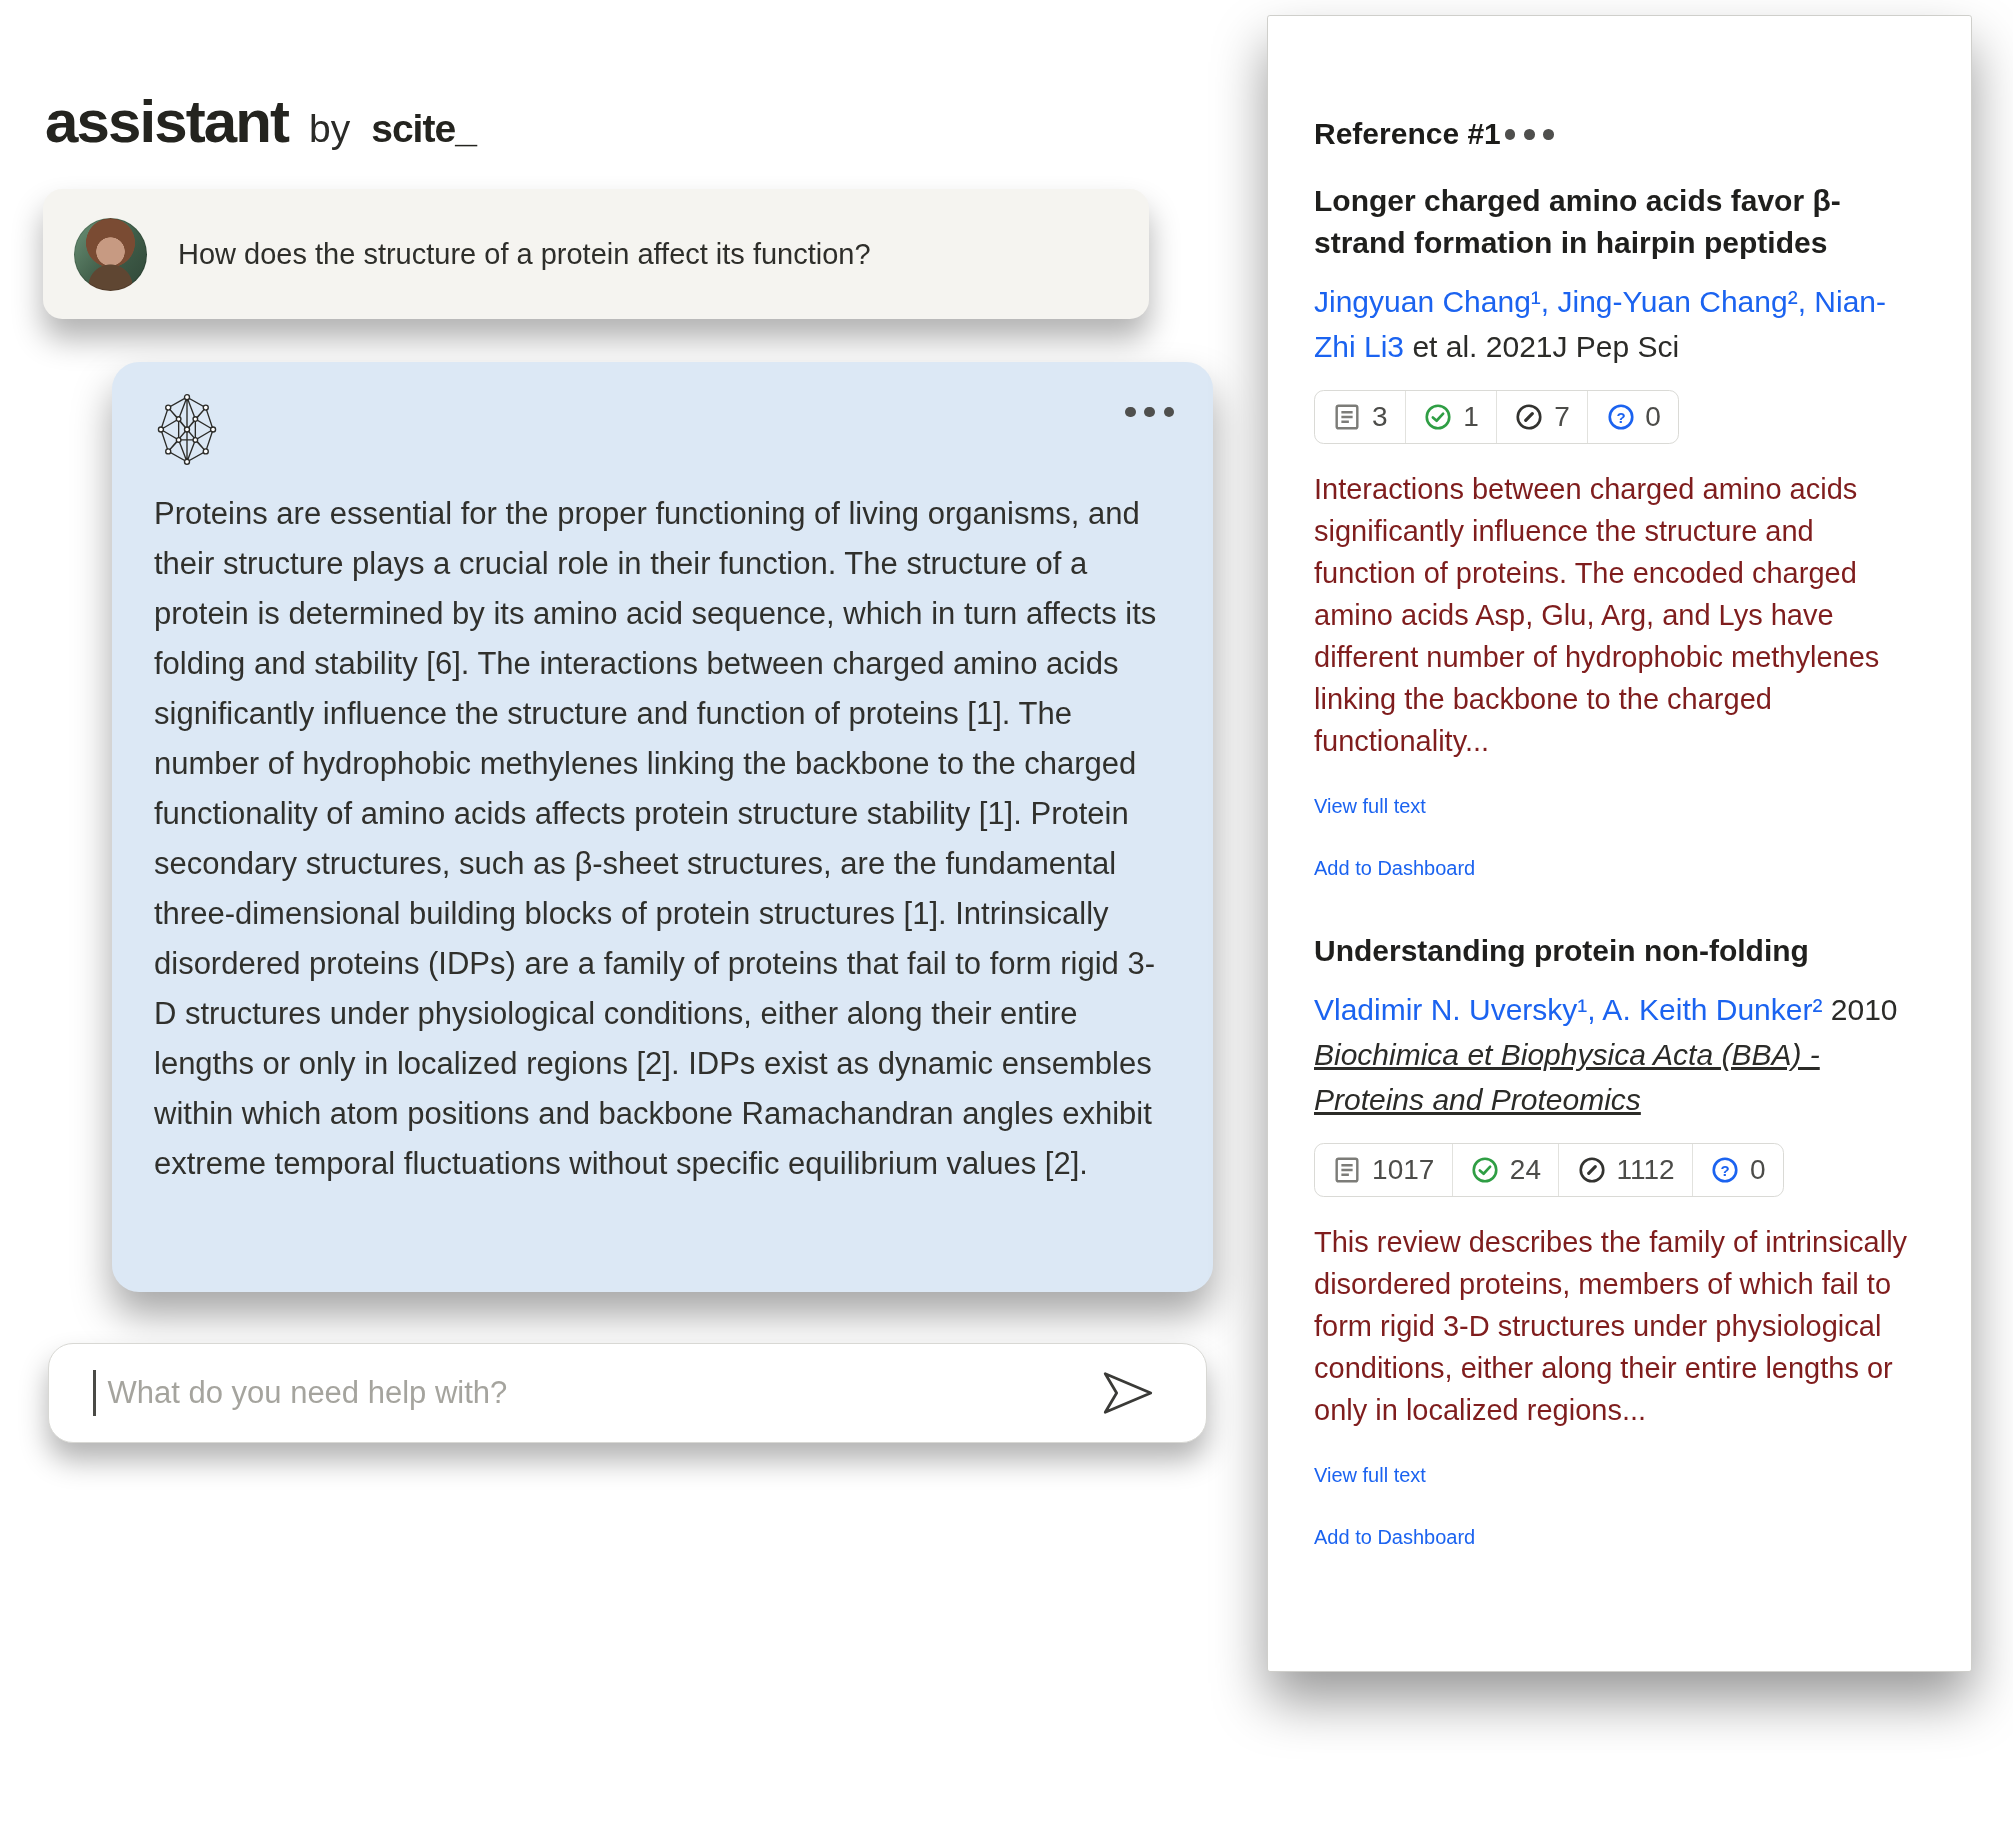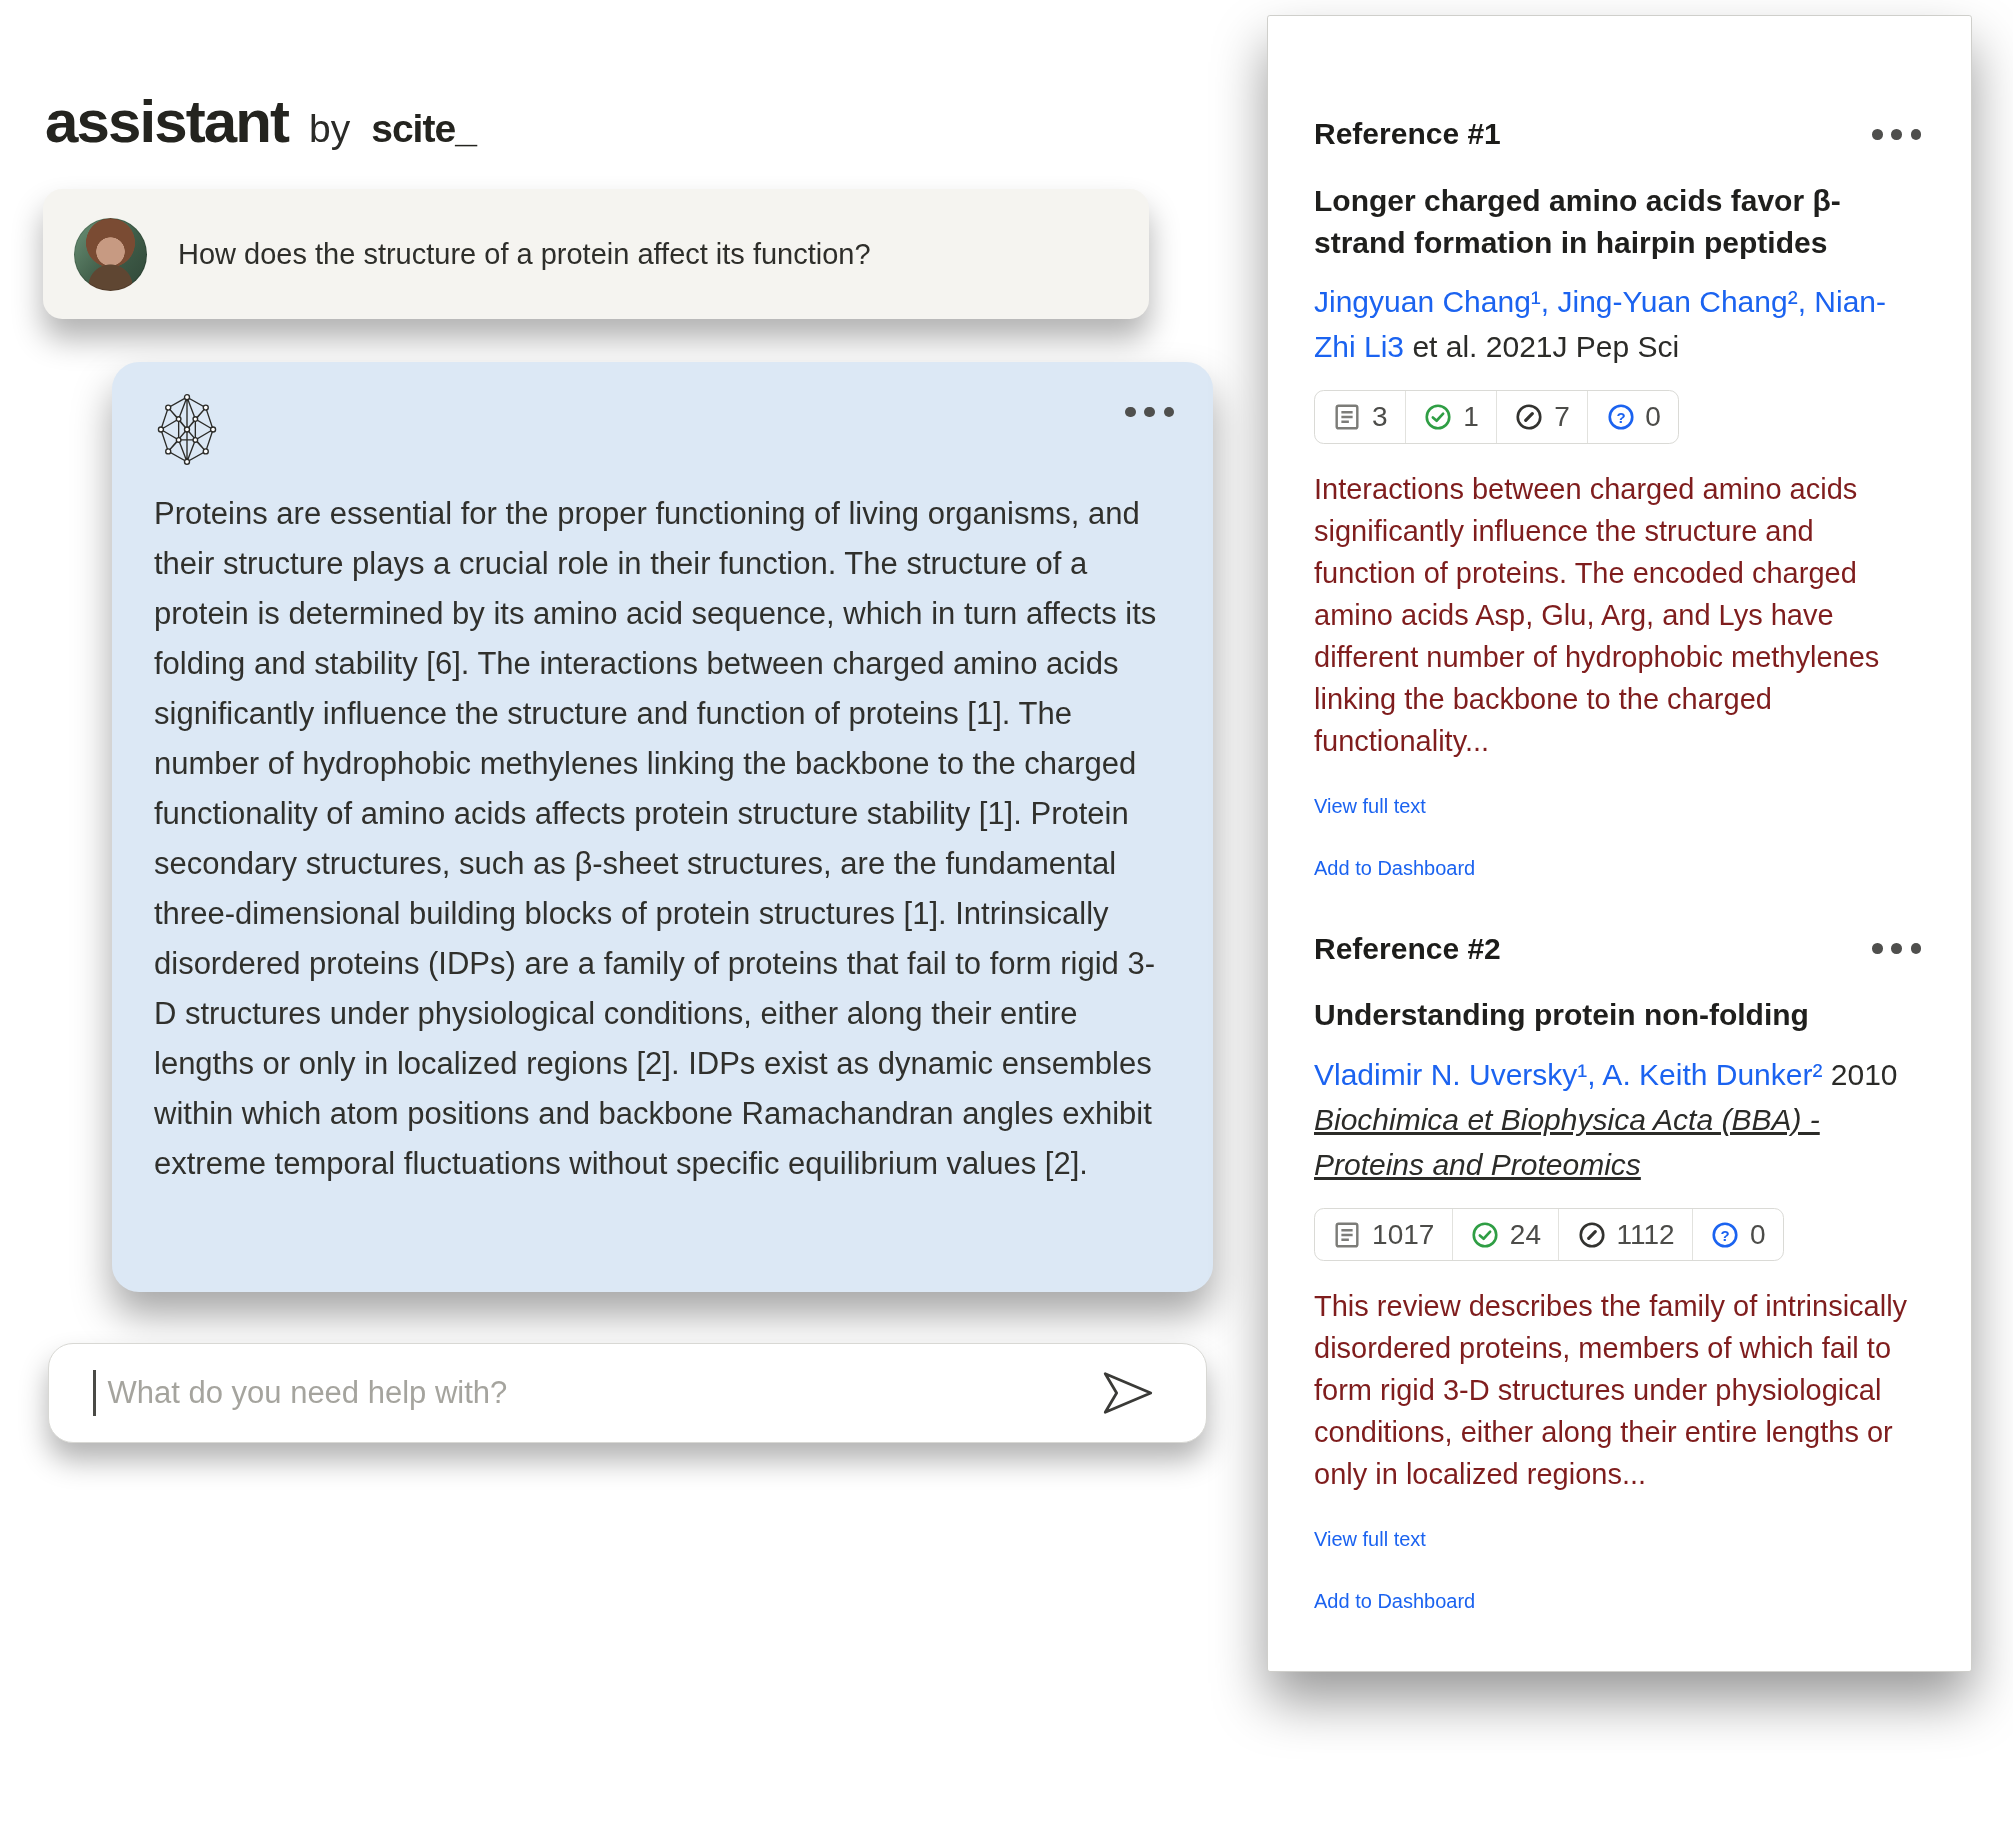--- a/index.html
+++ b/index.html
@@ -49,21 +49,21 @@
 
   
   .refs { position:absolute; left:1267px; top:14.5px; width:705px; height:1657px;
     background:#ffffff; border:1px solid #cfcfcb; border-radius:2.9px;
     box-shadow:0 29px 53px rgba(0,0,0,.40); padding:50px 46px; }
   .refs-head { display:flex; align-items:center; gap:25px; }
   .refs-title { font-size:36px; font-weight:800; color:#1c1c1a; }
   .icon-btn { border:none; background:none; cursor:pointer; padding:0; line-height:0; }
 
   .ref-card { margin-top:50px; }
-  .ref-row { display:flex; justify-content:space-between; align-items:center; }
+  .ref-row { display:flex; align-items:center; }
   .ref-label { font-size:30px; font-weight:800; color:#1c1c1a; }
   .ref-title { margin-top:27px; font-size:30px; font-weight:800; line-height:42px; color:#1f1f1d; }
   .ref-authors { margin-top:15.4px; font-size:30px; line-height:45px; color:#2b2b28; }
   .link-blue { color:#1b63f0; text-decoration:none; cursor:pointer; }
   .journal-italic { font-style:italic; text-decoration:underline; color:#2b2b28; cursor:pointer; }
 
   .badges { margin-top:21px; display:inline-flex; align-items:stretch;
     border:1.9px solid #dadad6; border-radius:9.7px; overflow:hidden; background:#fff; }
   .badge { display:flex; align-items:center; gap:9.7px; padding:9.7px 17.4px;
     font-size:28px; color:#4c4c49; cursor:pointer; }
@@ -178,28 +178,20 @@
       </div>
 
       <p class="ref-abstract">Interactions between charged amino acids significantly influence the structure and function of proteins. The encoded charged amino acids Asp, Glu, Arg, and Lys have different number of hydrophobic methylenes linking the backbone to the charged functionality...</p>
       <div class="ref-links">
         <a class="link-blue">View full text</a>
         <a class="link-blue">Add to Dashboard</a>
       </div>
     </section>
 
     <section class="ref-card">
-      <div class="ref-row">
-        <h3 class="ref-label">Reference #2</h3>
-        <button class="dots">
-          <i></i>
-            <i></i>
-            <i></i>
-        </button>
-      </div>
       <h4 class="ref-title">Understanding protein non-folding</h4>
       <p class="ref-authors"><span class="link-blue">Vladimir N. Uversky¹, A. Keith Dunker²</span><span> 2010 </span><span class="journal-italic">Biochimica et Biophysica Acta (BBA) - Proteins and Proteomics</span></p>
 
       <div class="badges">
         <div class="badge">
           <svg width="30" height="30" viewBox="0 0 32 32" fill="none" stroke="#7c7c78" stroke-width="2.6">
             <rect x="5" y="4" width="22" height="24" rx="2"></rect>
             <path d="M10 11 H22 M10 16 H22 M10 21 H18"></path>
           </svg>
           <span>1017</span>

